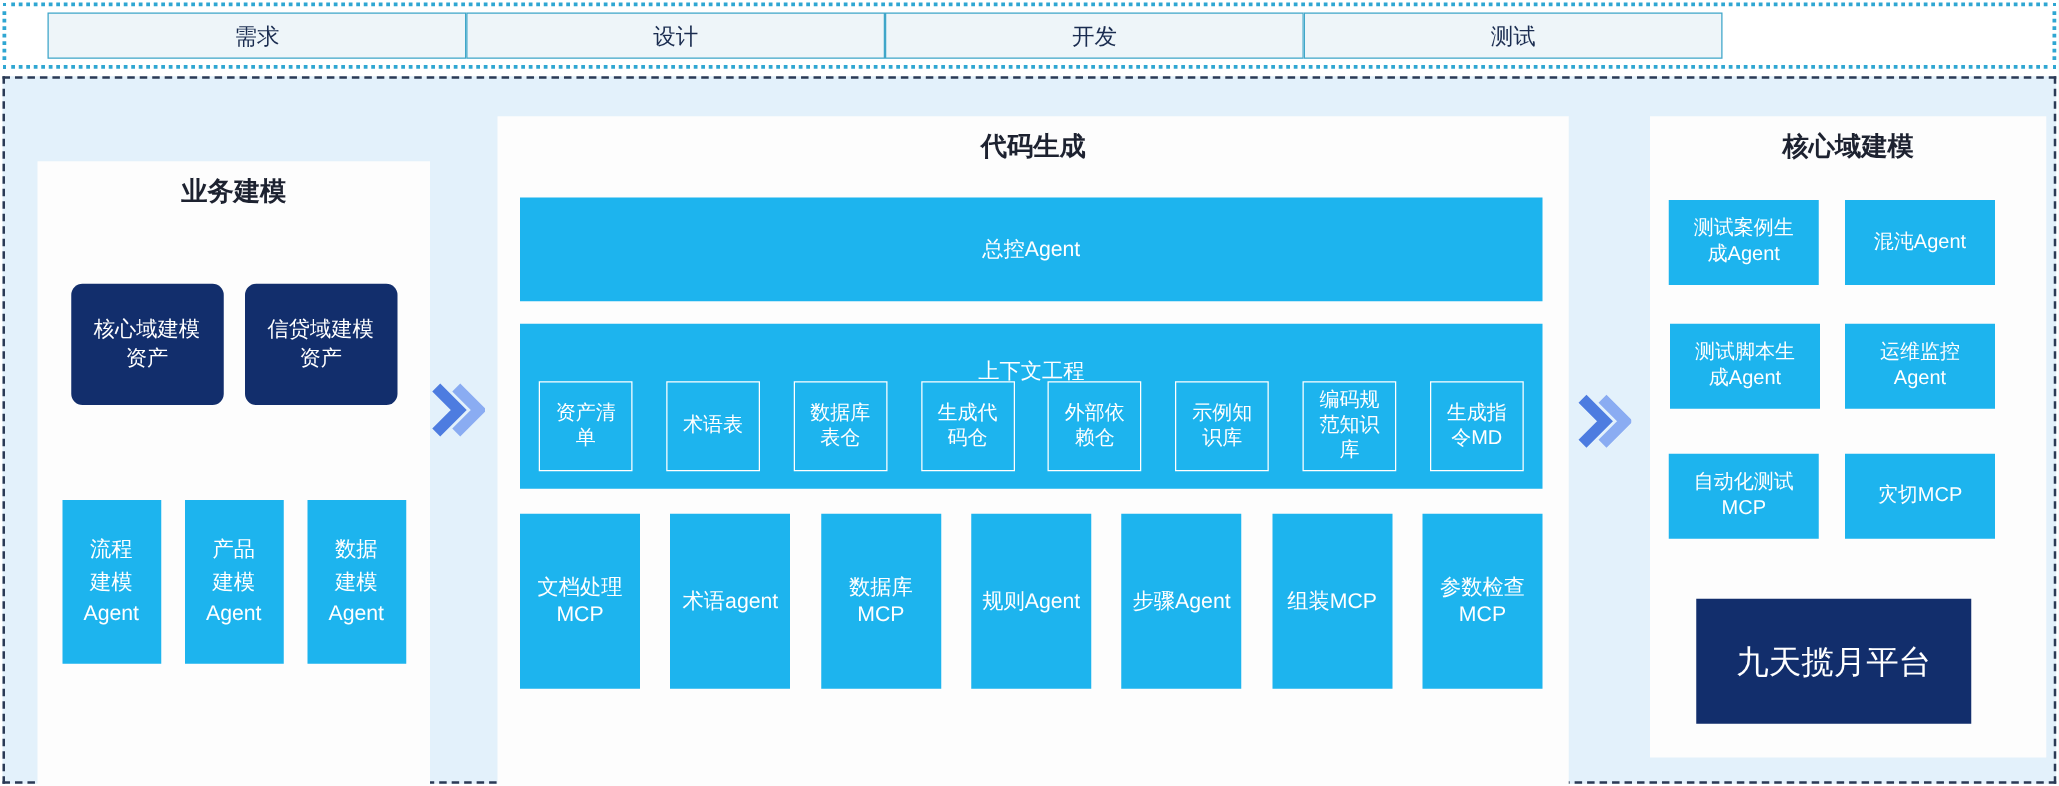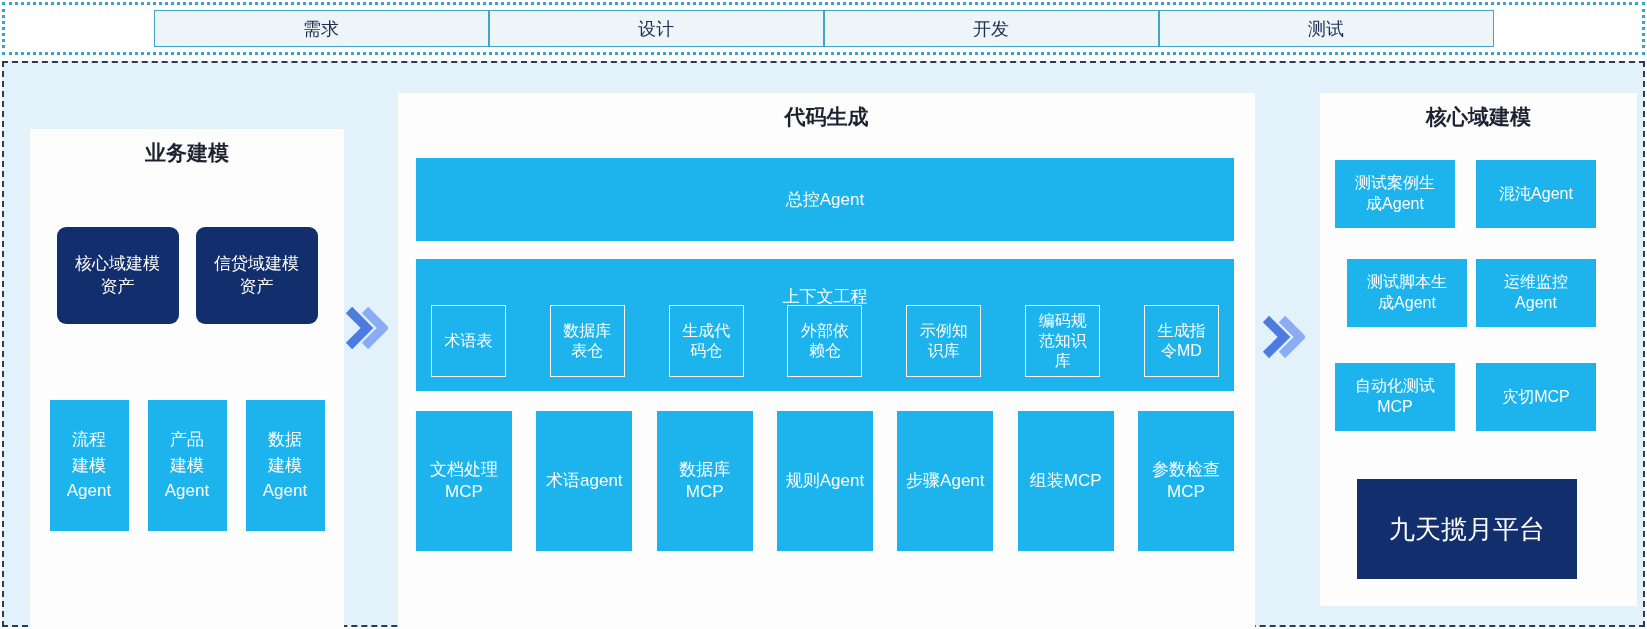--- a/index.html
+++ b/index.html
@@ -22,21 +22,21 @@
     position:relative;
     background:#ffffff;
     font-family:"Liberation Sans","DejaVu Sans",sans-serif;
     overflow:hidden;
   }
   
   .phase-bar{
     position:absolute;left:2px;right:2px;top:2px;height:53px;
     background:#ffffff;
     border:3px dotted var(--dotted-border);
-    display:flex;align-items:center;justify-content:center;
+    display:flex;align-items:center;justify-content:flex-start;
     padding:0 33px;
   }
   .phase-box{
     width:335px;height:37px;
     background:var(--phase-box-bg);
     border:1px solid var(--phase-box-border);
     color:var(--phase-text);
     font-size:18px;
     display:flex;align-items:center;justify-content:center;
   }
@@ -71,21 +71,21 @@
   .master-bar{position:absolute;left:18px;top:65px;width:818px;height:83px;background:var(--cyan);font-size:17px;}
   .context-block{position:absolute;left:18px;top:166px;width:818px;height:132px;background:var(--cyan);color:#fff;}
   .context-title{text-align:center;padding-top:26px;font-size:17px;}
   .context-row{position:absolute;left:15px;right:15px;top:46px;display:flex;justify-content:space-between;}
   .context-box{width:75px;height:72px;border:1px solid #ffffff;font-size:16px;line-height:1.25;}
   .workers-row{position:absolute;left:18px;top:318px;width:818px;display:flex;justify-content:space-between;}
   .worker-box{width:96px;height:140px;background:var(--cyan);font-size:17px;line-height:1.3;}
   
   .tbox{position:absolute;width:120px;height:68px;background:var(--cyan);font-size:16px;line-height:1.3;}
   .tb-r1c1{left:15px;top:67px;}  .tb-r1c2{left:156px;top:67px;}
-  .tb-r2c1{left:27px;top:166px;text-align:center;} .tb-r2c2{left:156px;top:166px;}
+  .tb-r2c1{left:16px;top:166px;text-align:center;} .tb-r2c2{left:156px;top:166px;}
   .tb-r3c1{left:15px;top:270px;} .tb-r3c2{left:156px;top:270px;}
   .platform-box{position:absolute;left:37px;top:386px;width:220px;height:100px;background:var(--navy);border-radius:0;font-size:26px;}
   
   .chevron{position:absolute;width:44px;height:48px;}
   .chevron-1{left:340px;top:241px;}
   .chevron-2{left:1257px;top:250px;}
   .chev-a{stroke:var(--chevron-dark);}
   .chev-b{stroke:var(--chevron-light);}
 </style>
 </head>
@@ -125,20 +125,22 @@
     <path class="chev-a" d="M5 6 L23 24 L5 42"></path>
     <path class="chev-b" d="M21 6 L39 24 L21 42"></path>
   </svg>
 
   <div class="panel panel-codegen">
     <div class="section-title">代码生成</div>
     <div class="wbox master-bar">总控Agent</div>
     <div class="context-block">
       <div class="context-title">上下文工程</div>
       <div class="context-row">
+        <div class="wbox context-box">资产清
+单</div>
         <div class="wbox context-box">术语表</div>
         <div class="wbox context-box">数据库
 表仓</div>
         <div class="wbox context-box">生成代
 码仓</div>
         <div class="wbox context-box">外部依
 赖仓</div>
         <div class="wbox context-box">示例知
 识库</div>
         <div class="wbox context-box">编码规

